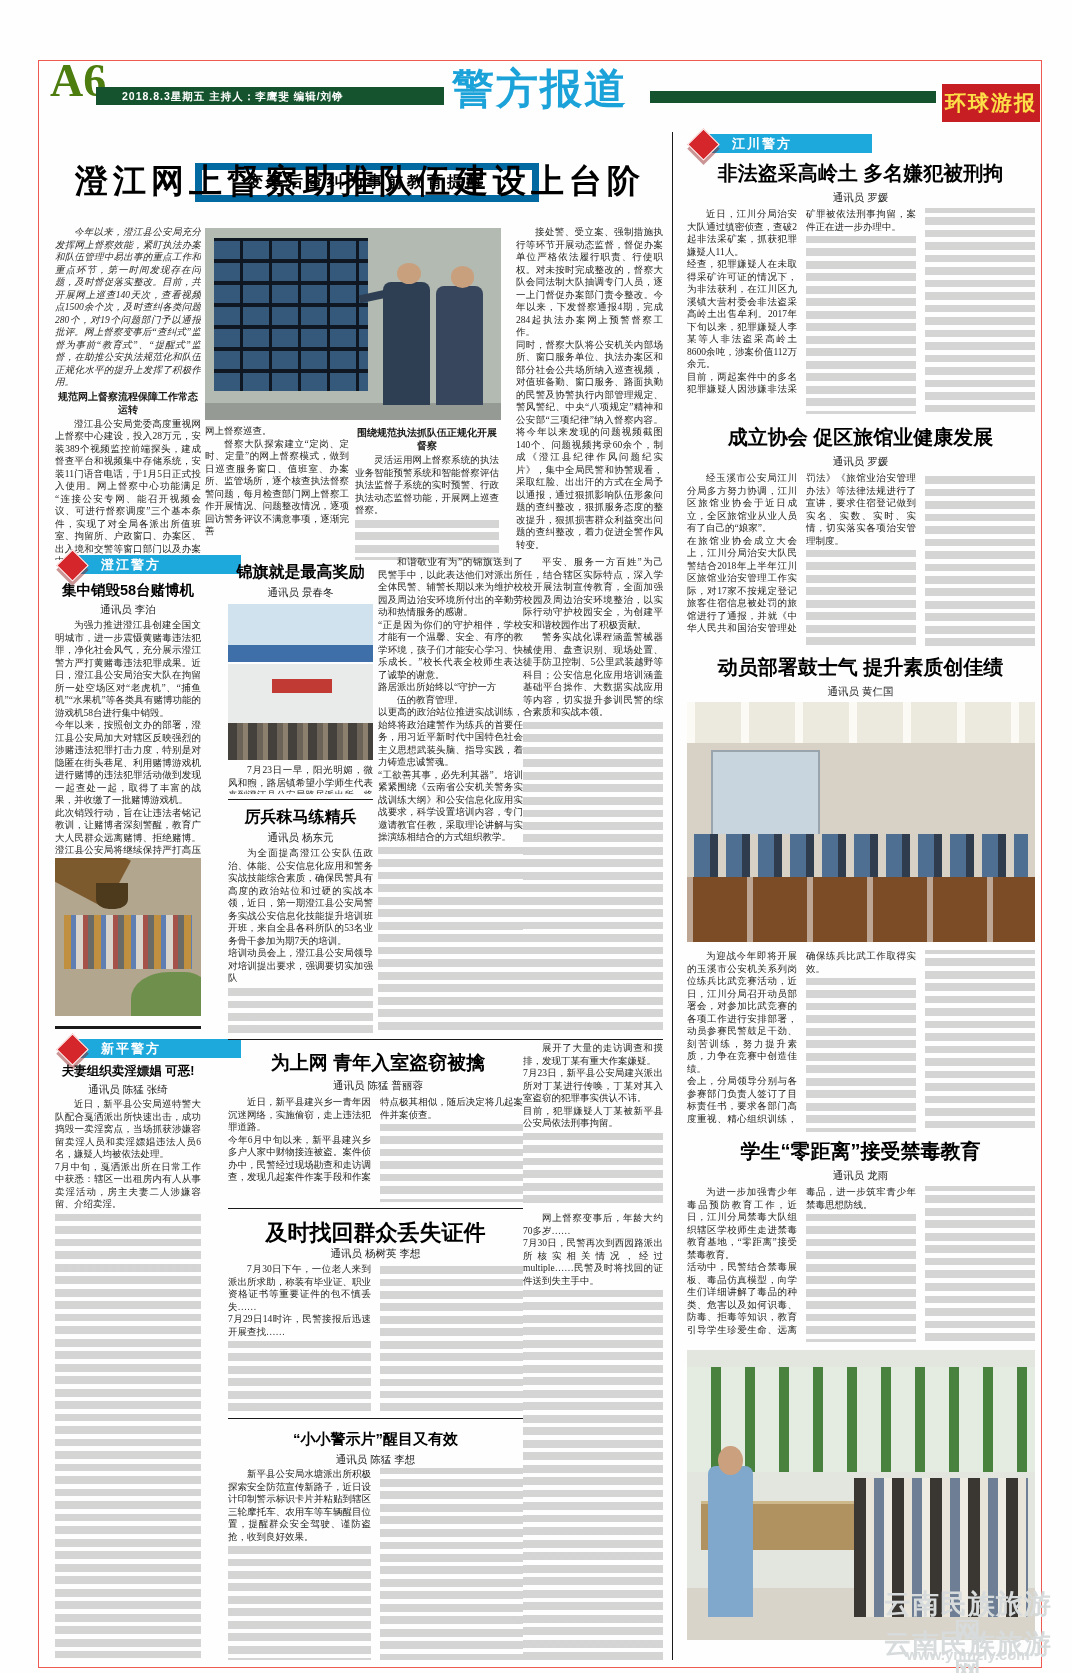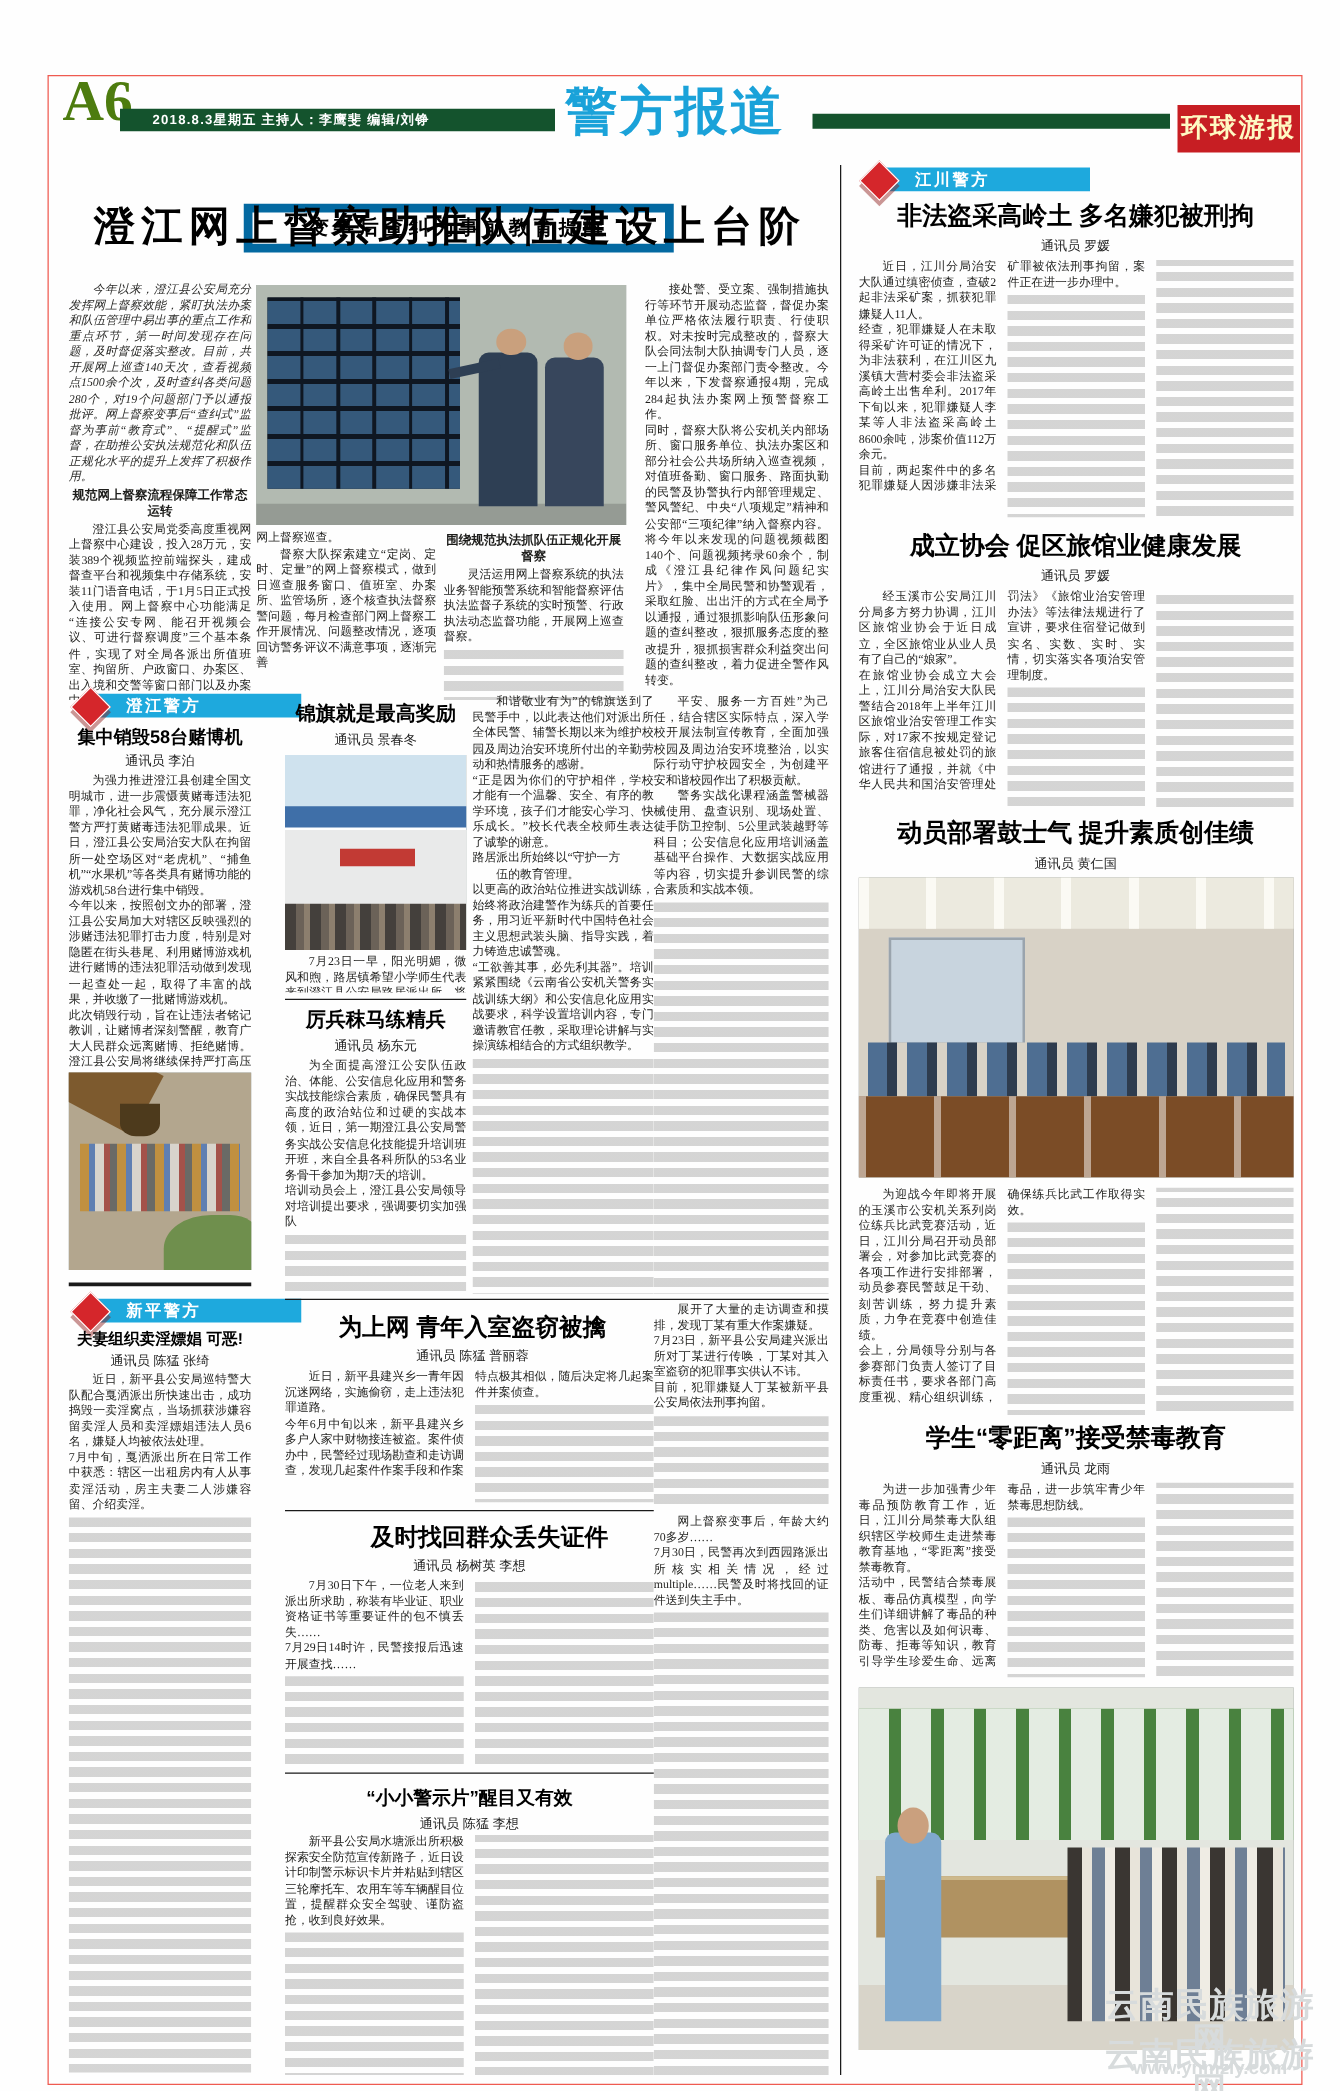--- a/index.html
+++ b/index.html
@@ -6,21 +6,21 @@
   #page{position:relative;width:1072px;height:1673px;background:#fefefe;margin:0 auto;
         font-family:"Liberation Sans",sans-serif;overflow:hidden;}
   .abs{position:absolute;}
   
   .frame{border:1px solid #ef5a50;}
   
   .pageno{font-family:"Liberation Serif",serif;font-weight:bold;font-size:46px;color:#4d7c0f;line-height:1;}
   .cyanbar{background:#14532d;}
   .dateline{color:#fff;font-size:10.5px;font-weight:bold;line-height:18px;padding-left:26px;letter-spacing:1px;}
   .sectiontitle{font-size:42px;font-weight:bold;color:#1aa2d9;letter-spacing:2px;text-align:center;line-height:1.1;}
-  .masthead{background:#c71e23;color:#fef9c3;font-weight:bold;font-size:21px;letter-spacing:2px;text-align:center;line-height:38px;}
+  .masthead{background:#c71e23;color:#fde047;font-weight:bold;font-size:21px;letter-spacing:2px;text-align:center;line-height:38px;}
   
   .bt{font-family:"Liberation Serif",serif;font-size:9.5px;line-height:12.5px;color:#1d1d1b;
       text-align:justify;white-space:pre-line;text-indent:2em;}
   .lead{font-style:italic;color:#2a2a28;}
   .colbox{overflow:hidden;column-fill:auto;}
   .fill{height:999px;margin-top:3px;background:repeating-linear-gradient(to bottom,#2f2f2d 0 7.5px,transparent 7.5px 12.5px);opacity:.2;}
   .hl{font-weight:bold;color:#000;text-align:center;line-height:1.15;}
   .byline{font-size:10.5px;color:#222;text-align:center;line-height:14px;}
   .subhead{font-family:"Liberation Sans",sans-serif;font-weight:bold;font-size:10px;line-height:13px;
            text-indent:0;text-align:center;margin:1px 0 2px 0;white-space:normal;}
@@ -182,21 +182,21 @@
   </div>
   <div class="abs colbox" style="left:523px;top:1042px;width:140px;height:162px;">
     <div class="bt">展开了大量的走访调查和摸排，发现丁某有重大作案嫌疑。
 7月23日，新平县公安局建兴派出所对丁某进行传唤，丁某对其入室盗窃的犯罪事实供认不讳。
 目前，犯罪嫌疑人丁某被新平县公安局依法刑事拘留。</div>
     <div class="fill"></div>
   </div>
 
   <div class="abs rule" style="left:228px;top:1208px;width:295px;height:1px;"></div>
 
-  <div class="abs hl" style="left:244px;top:1220px;width:295px;font-size:19px;">及时找回群众丢失证件</div>
+  <div class="abs hl" style="left:228px;top:1220px;width:295px;font-size:22px;">及时找回群众丢失证件</div>
   <div class="abs byline" style="left:228px;top:1246px;width:295px;">通讯员 杨树英 李想</div>
   <div class="abs colbox" style="left:228px;top:1263px;width:295px;height:150px;column-count:2;column-gap:9px;">
     <div class="bt">7月30日下午，一位老人来到派出所求助，称装有毕业证、职业资格证书等重要证件的包不慎丢失……
 7月29日14时许，民警接报后迅速开展查找……</div>
     <div class="fill"></div>
   </div>
   <div class="abs colbox" style="left:523px;top:1212px;width:140px;height:448px;">
     <div class="bt">网上督察变事后，年龄大约70多岁……
 7月30日，民警再次到西园路派出所核实相关情况，经过multiple……民警及时将找回的证件送到失主手中。</div>
     <div class="fill"></div>

